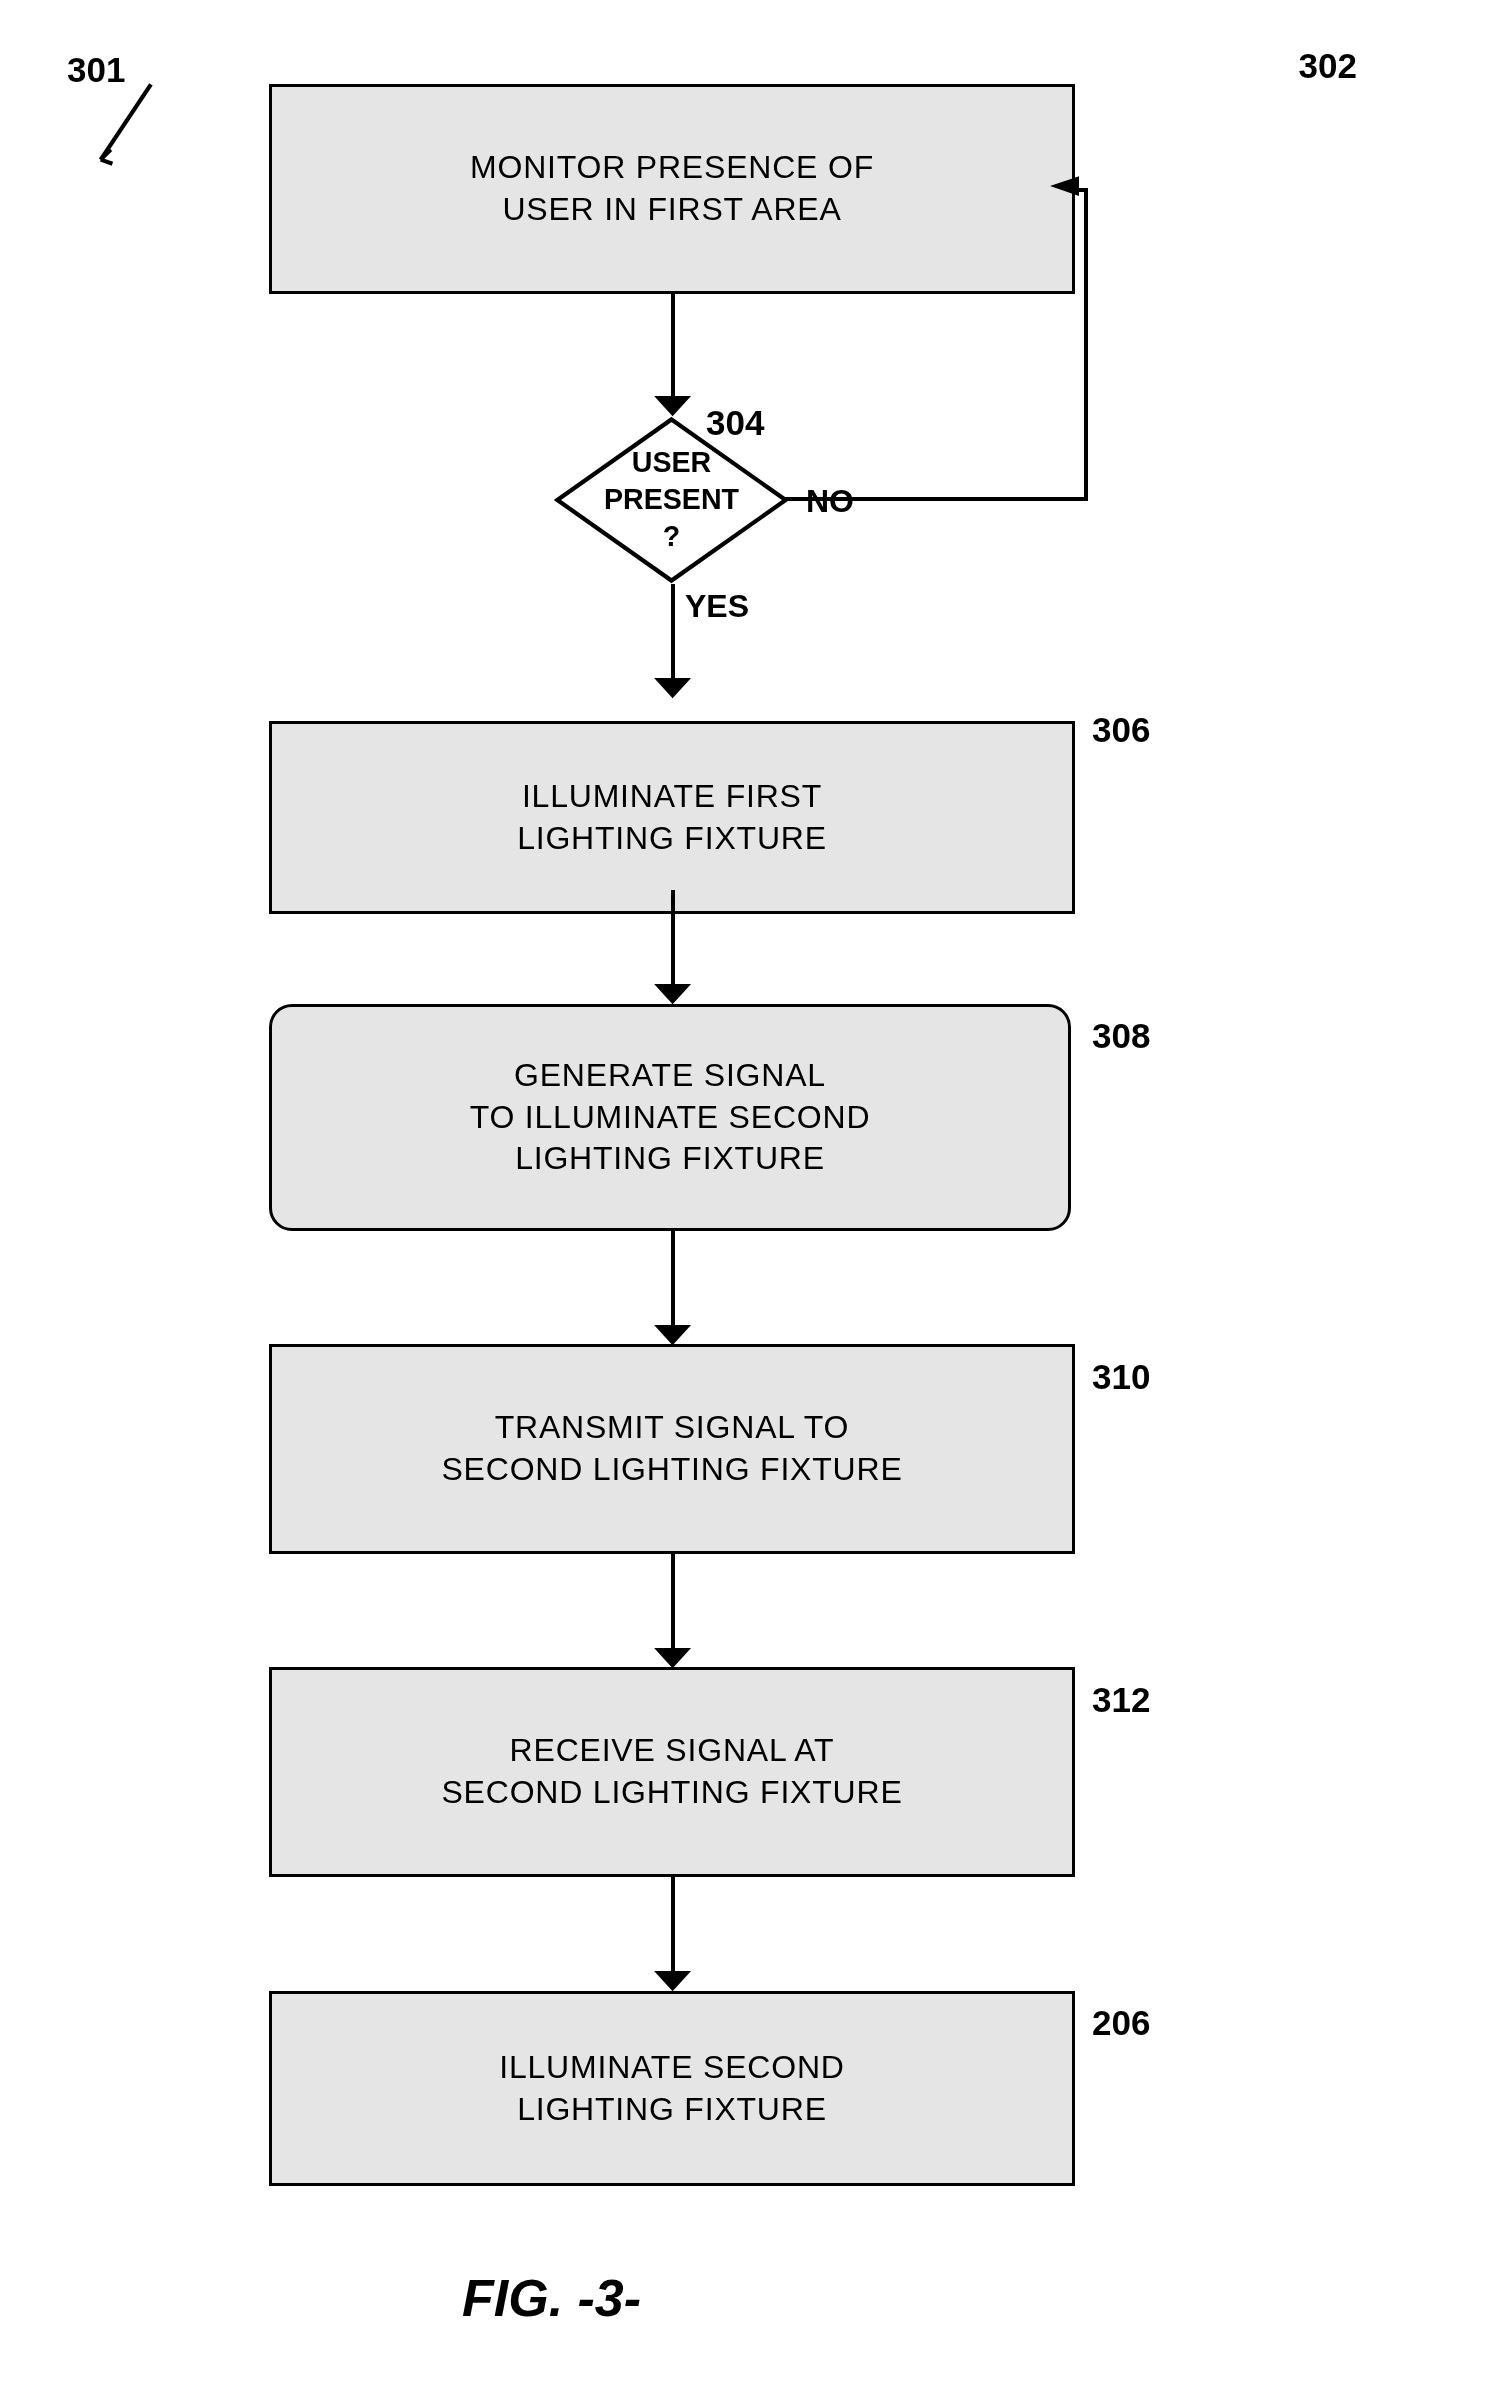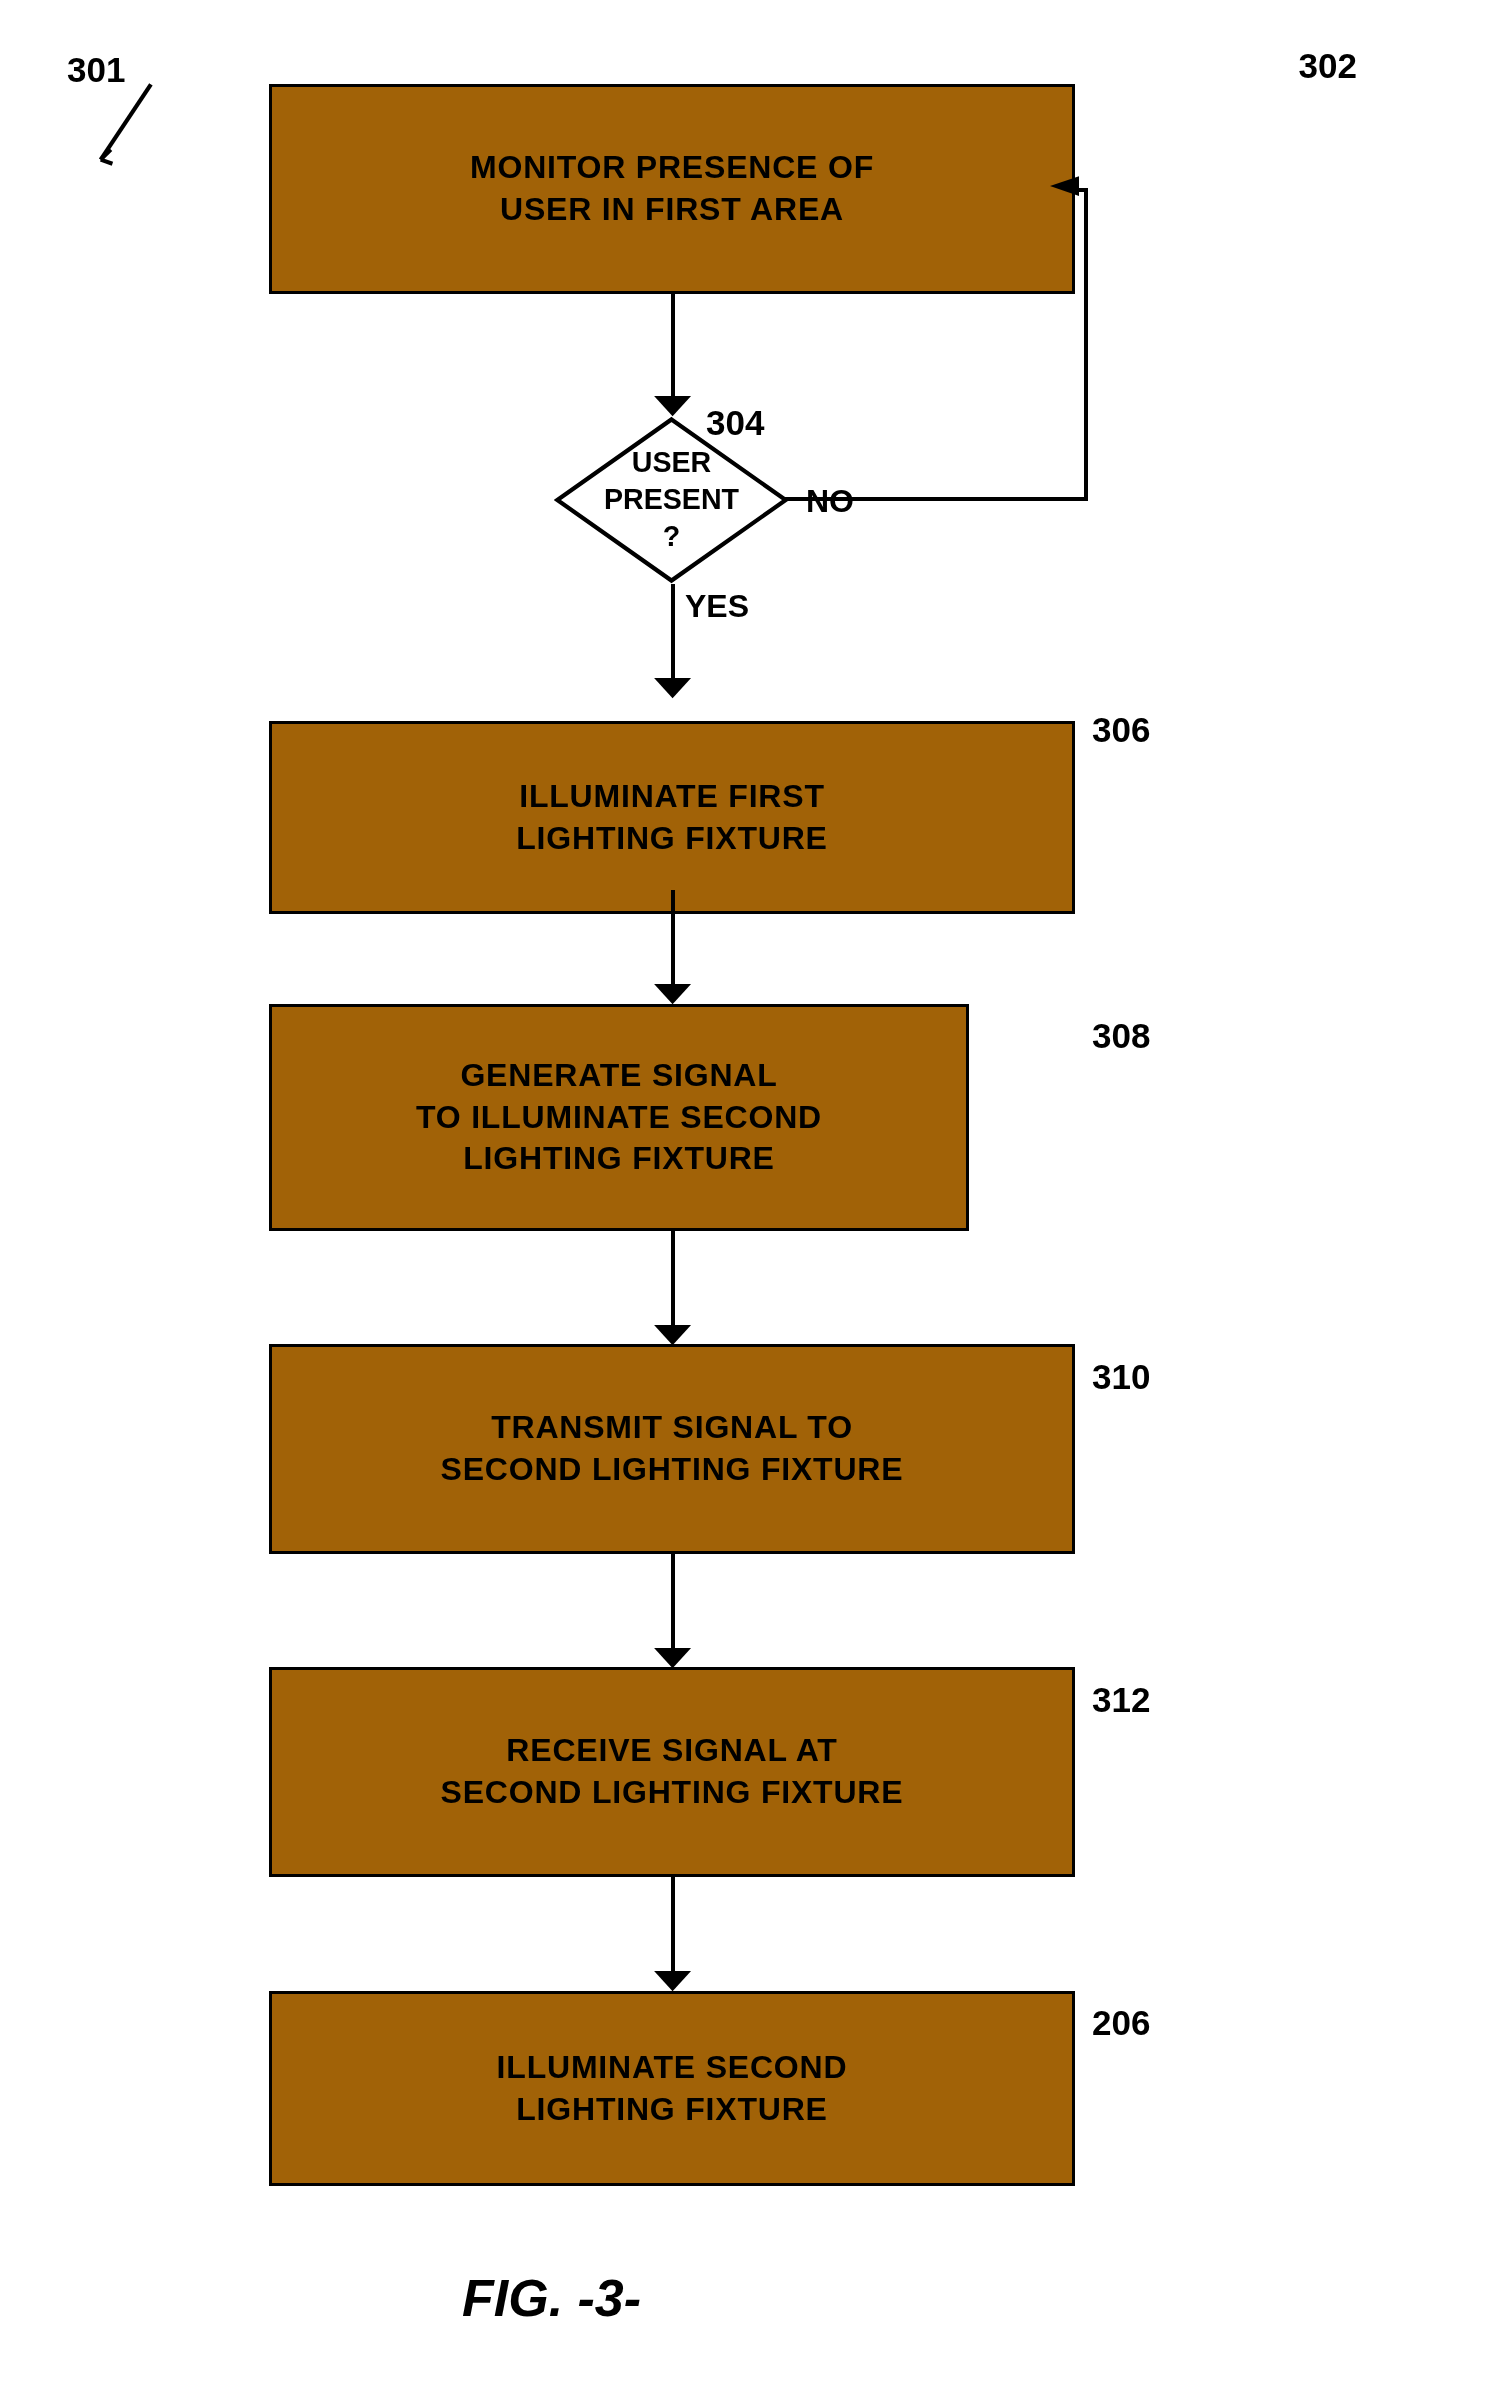--- a/index.html
+++ b/index.html
@@ -25,27 +25,27 @@
       position: absolute;
       font-size: 35px;
       font-weight: bold;
       font-family: Arial, sans-serif;
     }
 
     
     .flow-box {
       position: absolute;
       border: 3.4px solid #000;
-      background: #a16207;
+      background: #e5e5e5;
       display: flex;
       align-items: center;
       justify-content: center;
       text-align: center;
       font-size: 32px;
-      font-weight: bold;
+      font-weight: normal;
       font-family: 'Arial', sans-serif;
       letter-spacing: 0.8px;
       line-height: 1.3;
     }
 
     
     .flow-diamond {
       position: absolute;
       width: 235px;
       height: 168px;
@@ -139,21 +139,21 @@
 LIGHTING FIXTURE</span>
   </div>
 
   <div class="ref-num" style="left:1092px; top:710px;">306</div>
 
   <div style="position:absolute; left:671px; top:890px; width:4.2px; height:101px; background:#000;"></div>
   <svg style="position:absolute; left:654px; top:984px; width:38px; height:21px;" viewBox="0 0 45 25" width="38" height="21">
     <polygon points="22,24 0,0 44,0" fill="#000"></polygon>
   </svg>
 
-  <div class="flow-box" style="left:269px; top:1004px; width:700px; height:227px;">
+  <div class="flow-box" style="left:269px; top:1004px; width:802px; height:227px;border-radius:23px;">
     <span style="white-space:pre-line;">GENERATE SIGNAL
 TO ILLUMINATE SECOND
 LIGHTING FIXTURE</span>
   </div>
 
   <div class="ref-num" style="left:1092px; top:1016px;">308</div>
 
   <div style="position:absolute; left:671px; top:1231px; width:4.2px; height:101px; background:#000;"></div>
   <svg style="position:absolute; left:654px; top:1325px; width:38px; height:21px;" viewBox="0 0 45 25" width="38" height="21">
     <polygon points="22,24 0,0 44,0" fill="#000"></polygon>

